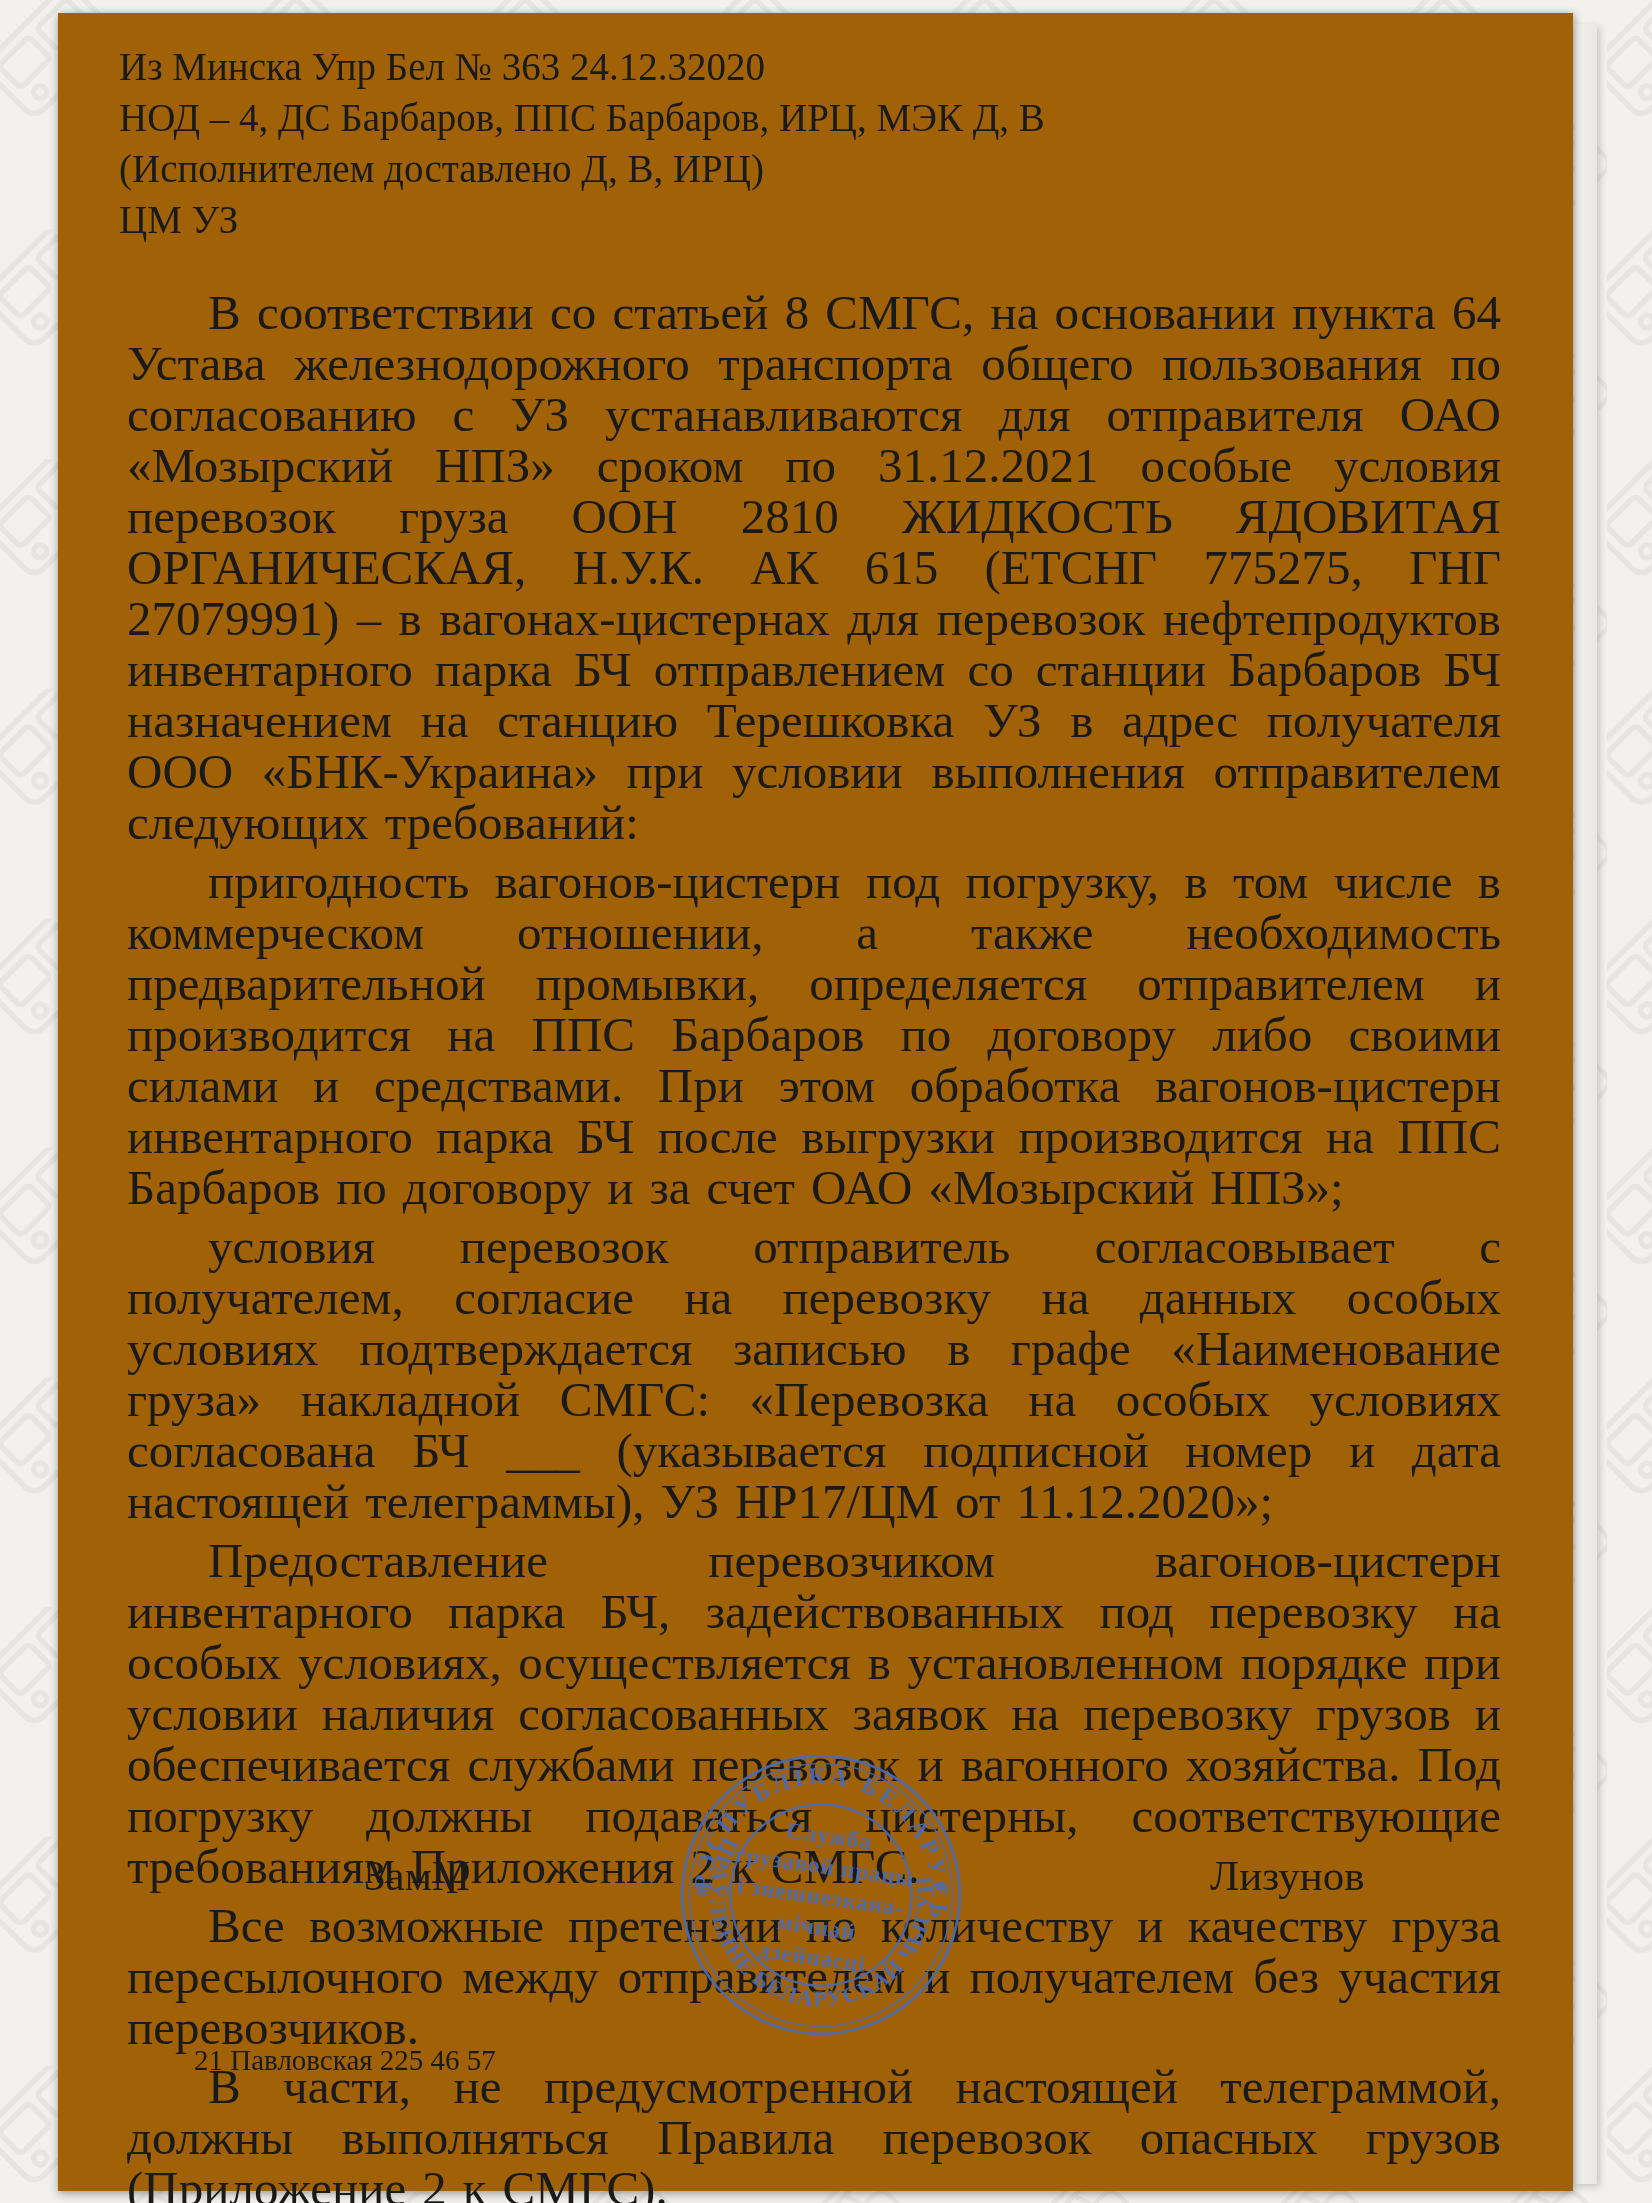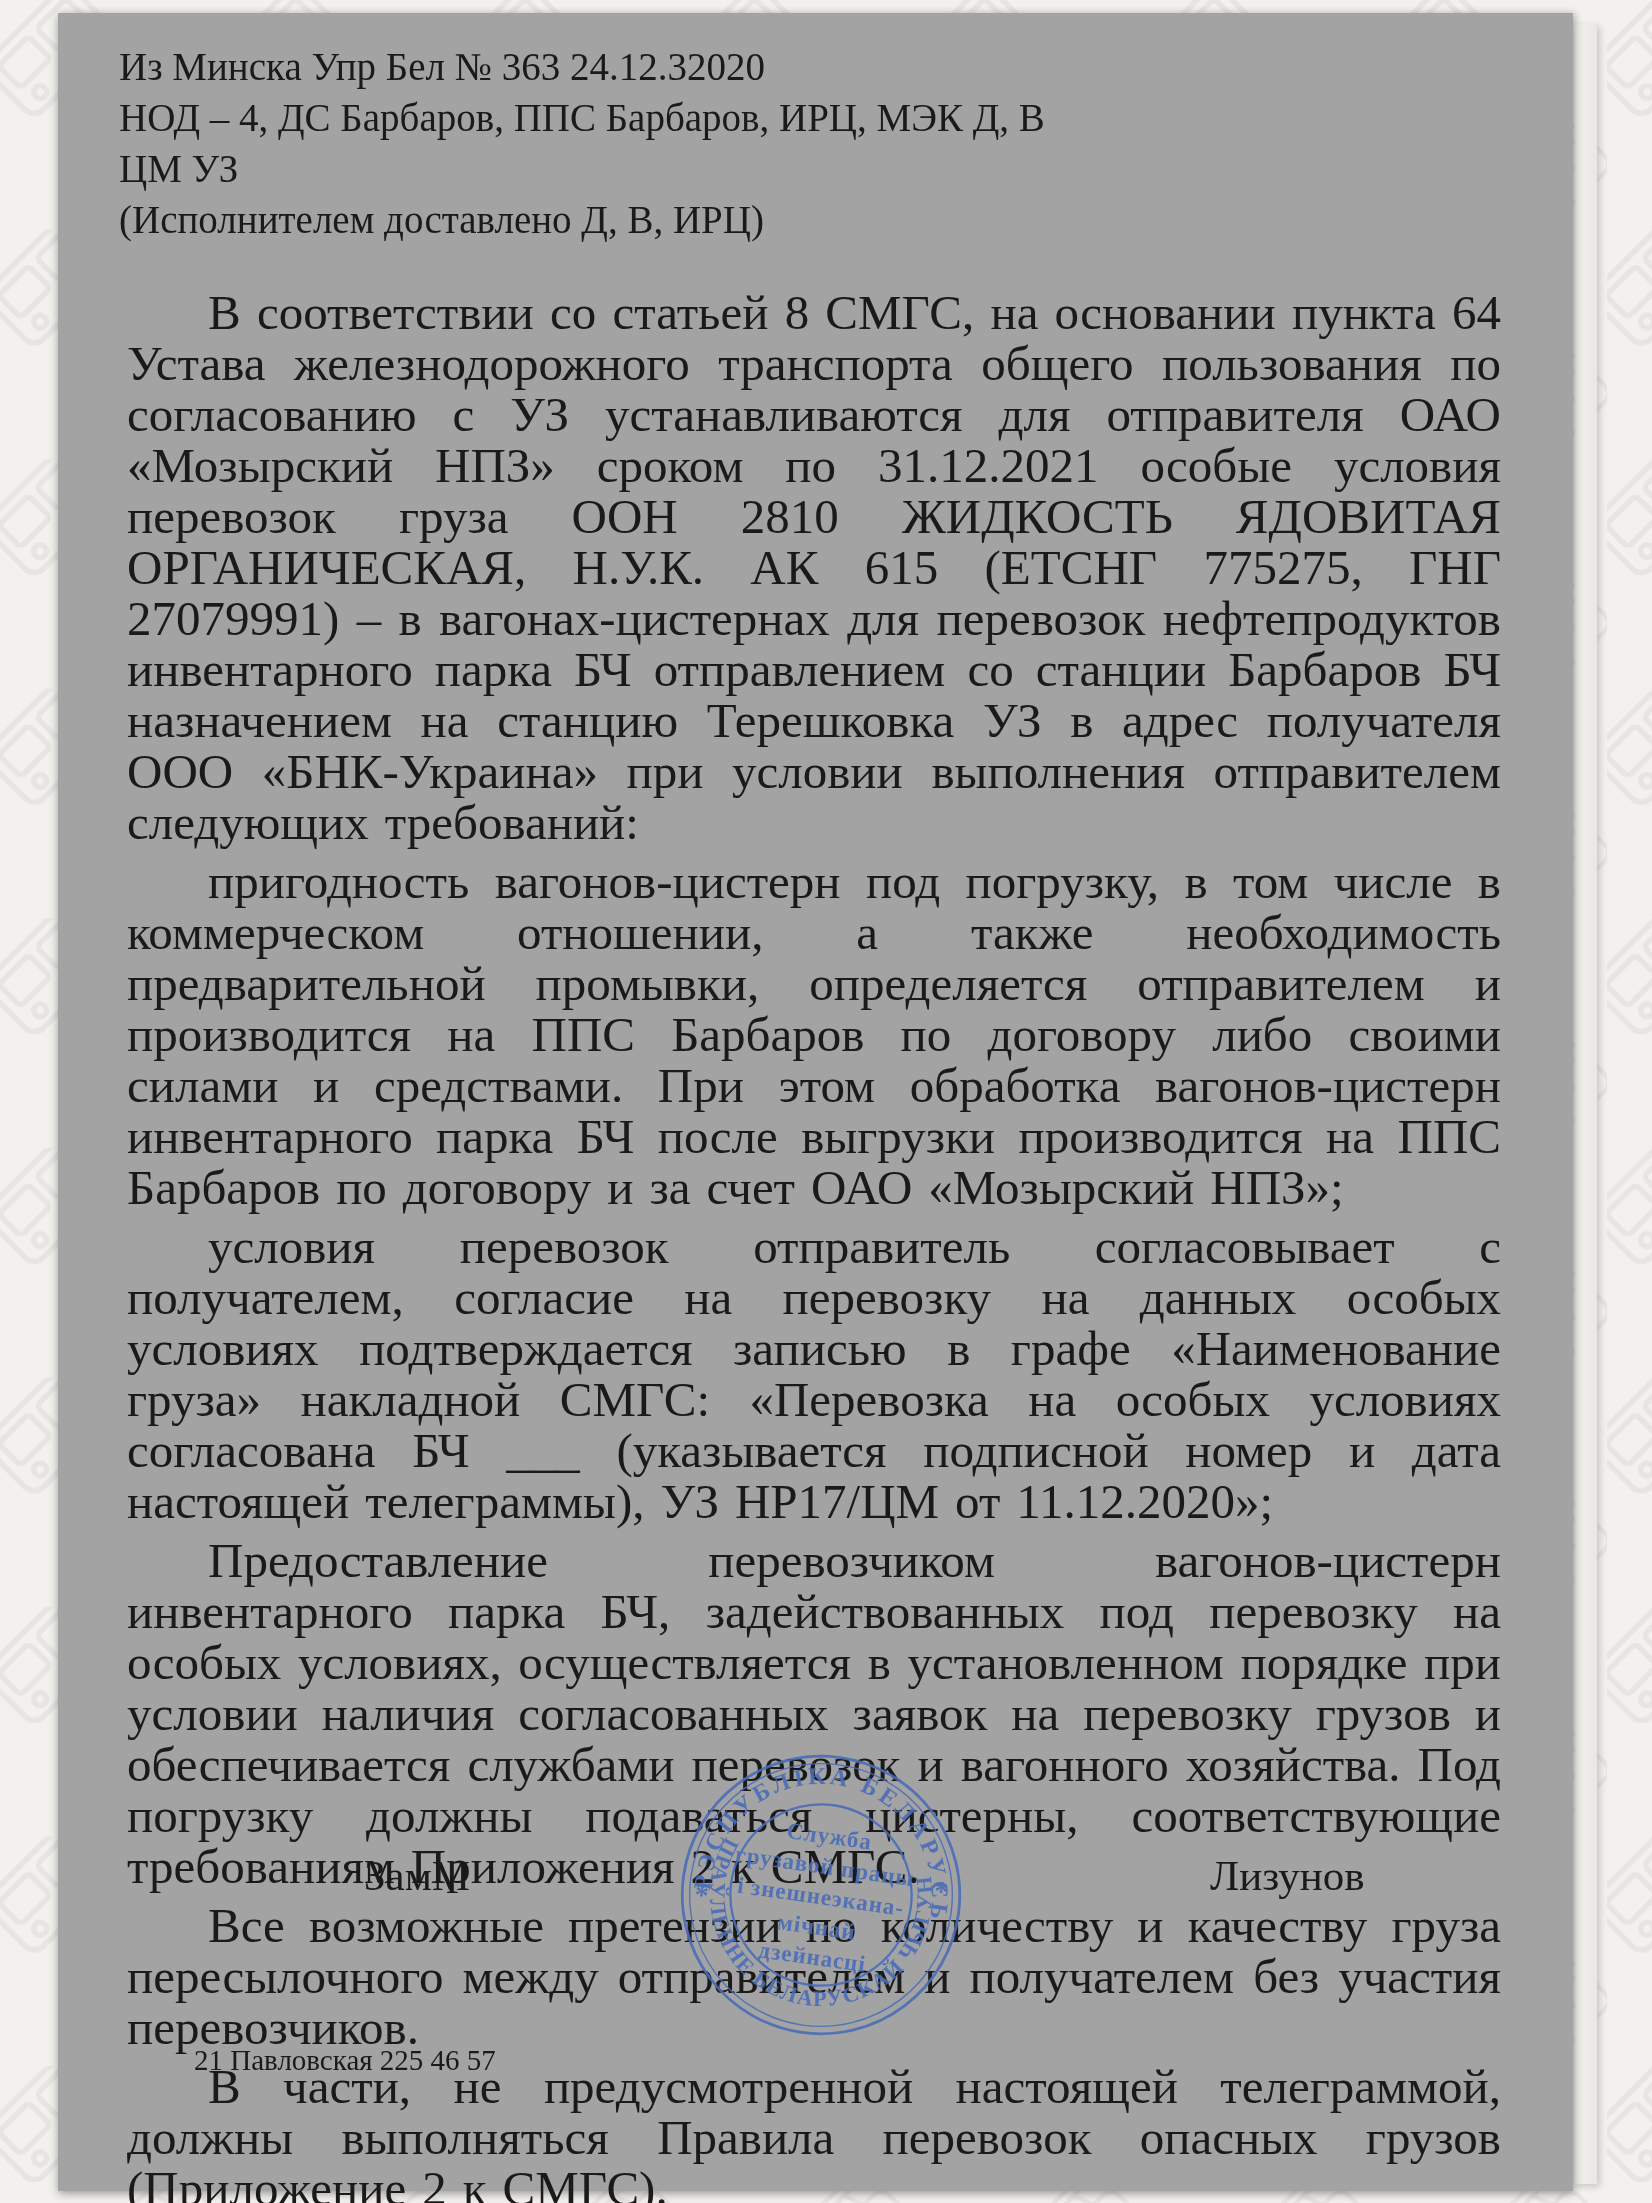--- a/index.html
+++ b/index.html
@@ -9,21 +9,21 @@
     font-family:"Liberation Serif", serif;
   }
   .bg-layer{position:absolute;left:0;top:0;width:1653px;height:2204px;z-index:0;}
   .page-edge{
     position:absolute;left:1575px;top:24px;width:22px;height:2160px;z-index:1;
     background:linear-gradient(to right,#f4f2ef,#e9e7e3);
     box-shadow:2.8px 2.8px 7.3px rgba(0,0,0,.18);
   }
   .page{
     position:absolute;left:58px;top:13px;width:1515px;height:2178px;z-index:2;
-    background:#a3a3a3;
+    background:#a16207;
     box-shadow:0 2.8px 9.2px rgba(0,0,0,.30), 2.8px 0 7.3px rgba(0,0,0,.12);
     color:#1a1a1a;
   }
   .content{padding:27.5px 64px 0 61px;}
   .header-block{margin-bottom:42px;}
   .header-line{font-size:39px;line-height:51px;white-space:nowrap;}
   .body-par{
     font-size:49px;line-height:51px;margin:8px;
     text-align:justify;text-indent:81px;word-spacing:3.7px;
   }
@@ -73,22 +73,22 @@
 </svg>
 
 <div class="page-edge"></div>
 
 <div class="page">
   <div class="content">
 
     <div class="header-block">
       <div class="header-line">Из Минска Упр Бел № 363 24.12.32020</div>
       <div class="header-line">НОД – 4, ДС Барбаров, ППС Барбаров, ИРЦ, МЭК Д, В</div>
+      <div class="header-line">(Исполнителем доставлено Д, В, ИРЦ)</div>
       <div class="header-line">ЦМ УЗ</div>
-      <div class="header-line">(Исполнителем доставлено Д, В, ИРЦ)</div>
     </div>
 
     <p class="body-par">В соответствии со статьей 8 СМГС, на основании пункта 64 Устава железнодорожного транспорта общего пользования по согласованию с УЗ устанавливаются для отправителя ОАО «Мозырский НПЗ» сроком по 31.12.2021 особые условия перевозок груза ООН 2810 ЖИДКОСТЬ ЯДОВИТАЯ ОРГАНИЧЕСКАЯ, Н.У.К. АК 615 (ЕТСНГ 775275, ГНГ 27079991) – в вагонах-цистернах для перевозок нефтепродуктов инвентарного парка БЧ отправлением со станции Барбаров БЧ назначением на станцию Терешковка УЗ в адрес получателя ООО «БНК-Украина» при условии выполнения отправителем следующих требований:</p>
     <p class="body-par">пригодность вагонов-цистерн под погрузку, в том числе в коммерческом отношении, а также необходимость предварительной промывки, определяется отправителем и производится на ППС Барбаров по договору либо своими силами и средствами. При этом обработка вагонов-цистерн инвентарного парка БЧ после выгрузки производится на ППС Барбаров по договору и за счет ОАО «Мозырский НПЗ»;</p>
     <p class="body-par">условия перевозок отправитель согласовывает с получателем, согласие на перевозку на данных особых условиях подтверждается записью в графе «Наименование груза» накладной СМГС: «Перевозка на особых условиях согласована БЧ ___ (указывается подписной номер и дата настоящей телеграммы), УЗ НР17/ЦМ от 11.12.2020»;</p>
     <p class="body-par">Предоставление перевозчиком вагонов-цистерн инвентарного парка БЧ, задействованных под перевозку на особых условиях, осуществляется в установленном порядке при условии наличия согласованных заявок на перевозку грузов и обеспечивается службами перевозок и вагонного хозяйства.  Под погрузку должны подаваться цистерны, соответствующие требованиям Приложения 2 к СМГС.</p>
     <p class="body-par">Все возможные претензии по количеству и качеству груза пересылочного между отправителем и получателем без участия перевозчиков.</p>
     <p class="body-par">В части, не предусмотренной настоящей телеграммой, должны выполняться Правила перевозок опасных грузов (Приложение 2 к СМГС).</p>
 
   </div>

